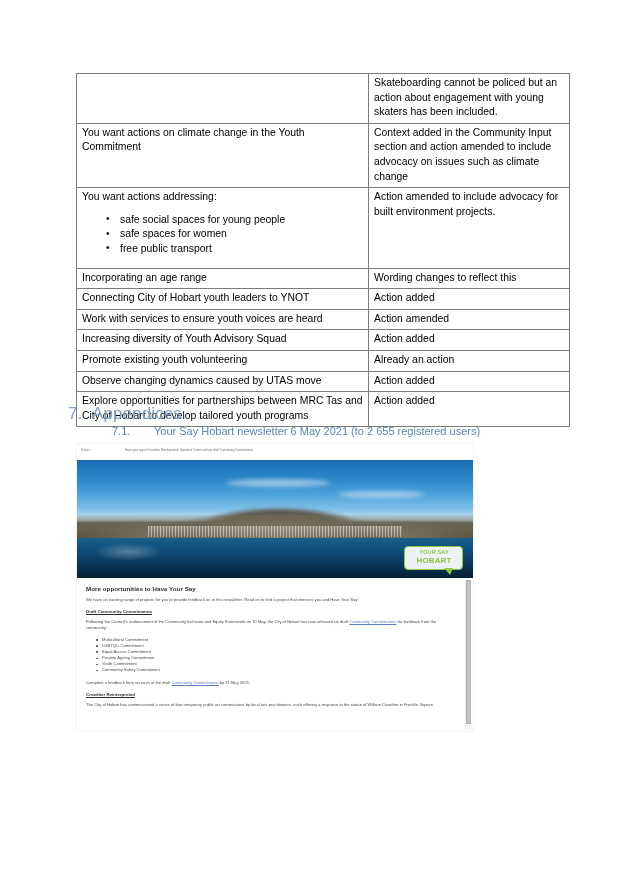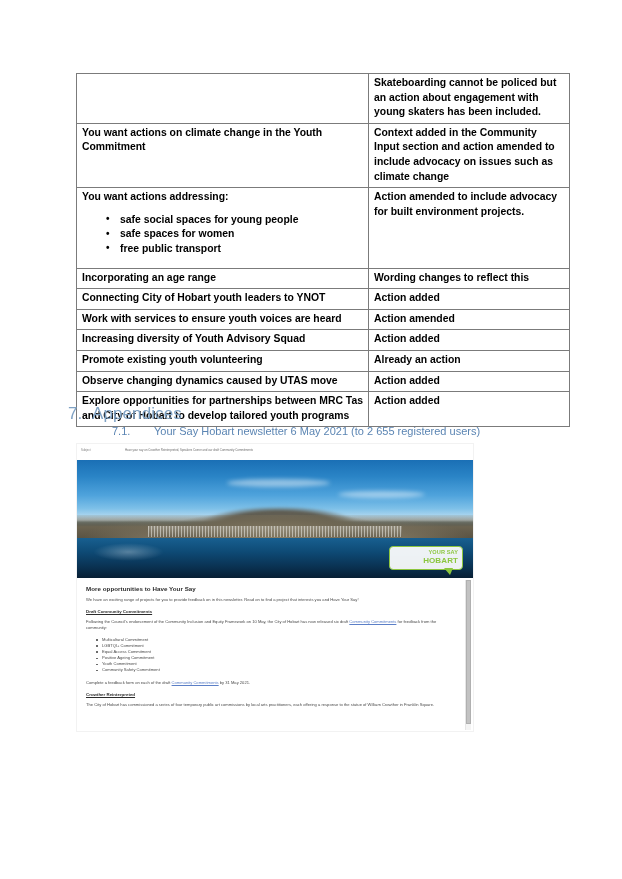--- a/index.html
+++ b/index.html
@@ -17,21 +17,20 @@
   }
 
   
   .doc-table {
     position: absolute;
     left: 76px;
     top: 73px;
     width: 471px;
     border-collapse: collapse;
     table-layout: fixed;
-    font-weight: bold;
   }
   .doc-table td {
     border: 1px solid #7b7b7b;
     vertical-align: top;
     padding: 2px 5px 3px 5px;
     font-size: 10.4px;
     line-height: 14.6px;
     color: #000;
   }
   .col-left  { width: 281px; }
@@ -172,25 +171,25 @@
     top: 70%;
     width: 18%;
     height: 16%;
     background: radial-gradient(ellipse at center, rgba(255,255,255,.30), rgba(255,255,255,0) 70%);
   }
   .hero-logo {
     position: absolute;
     right: 10px;
     bottom: 8px;
     width: 48px;
-    padding: 3px 4px 4px 20px;
+    padding: 3px 4px 4px 5px;
     background: rgba(255,255,255,.93);
     border: 1px solid #8cc63e;
     border-radius: 4px;
-    text-align: right;
+    text-align: center;
     line-height: 1;
   }
   .hero-logo .l1 {
     display: block;
     font-size: 5.6px;
     font-weight: bold;
     color: #8cc63e;
     letter-spacing: .1px;
   }
   .hero-logo .l2 {

